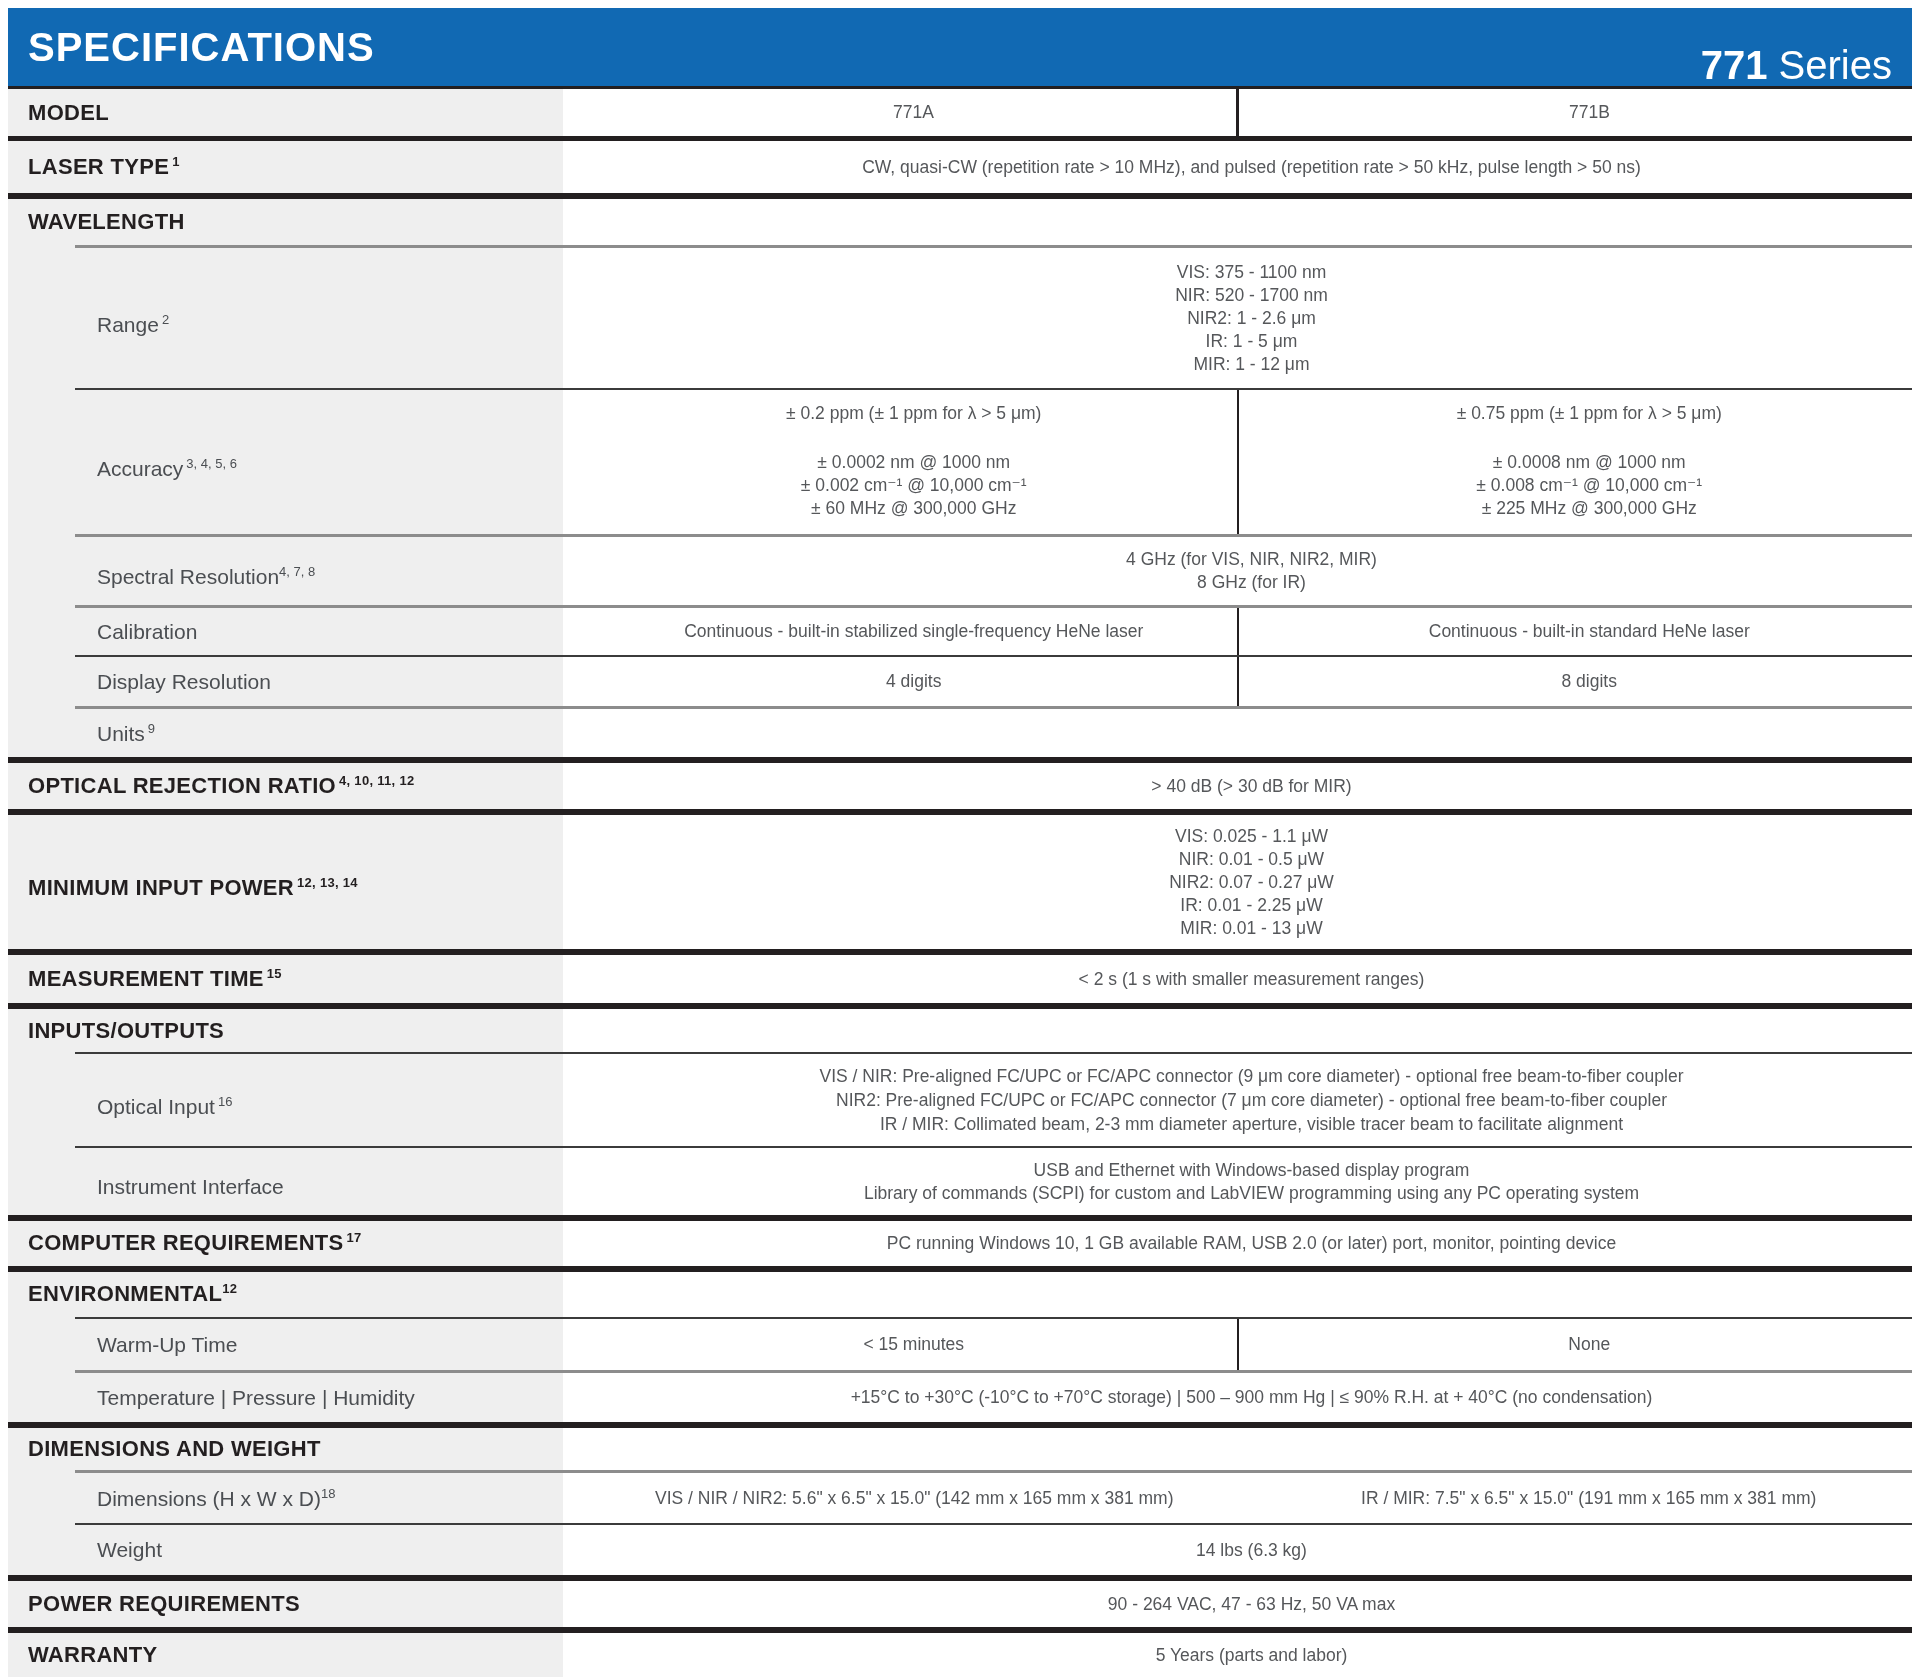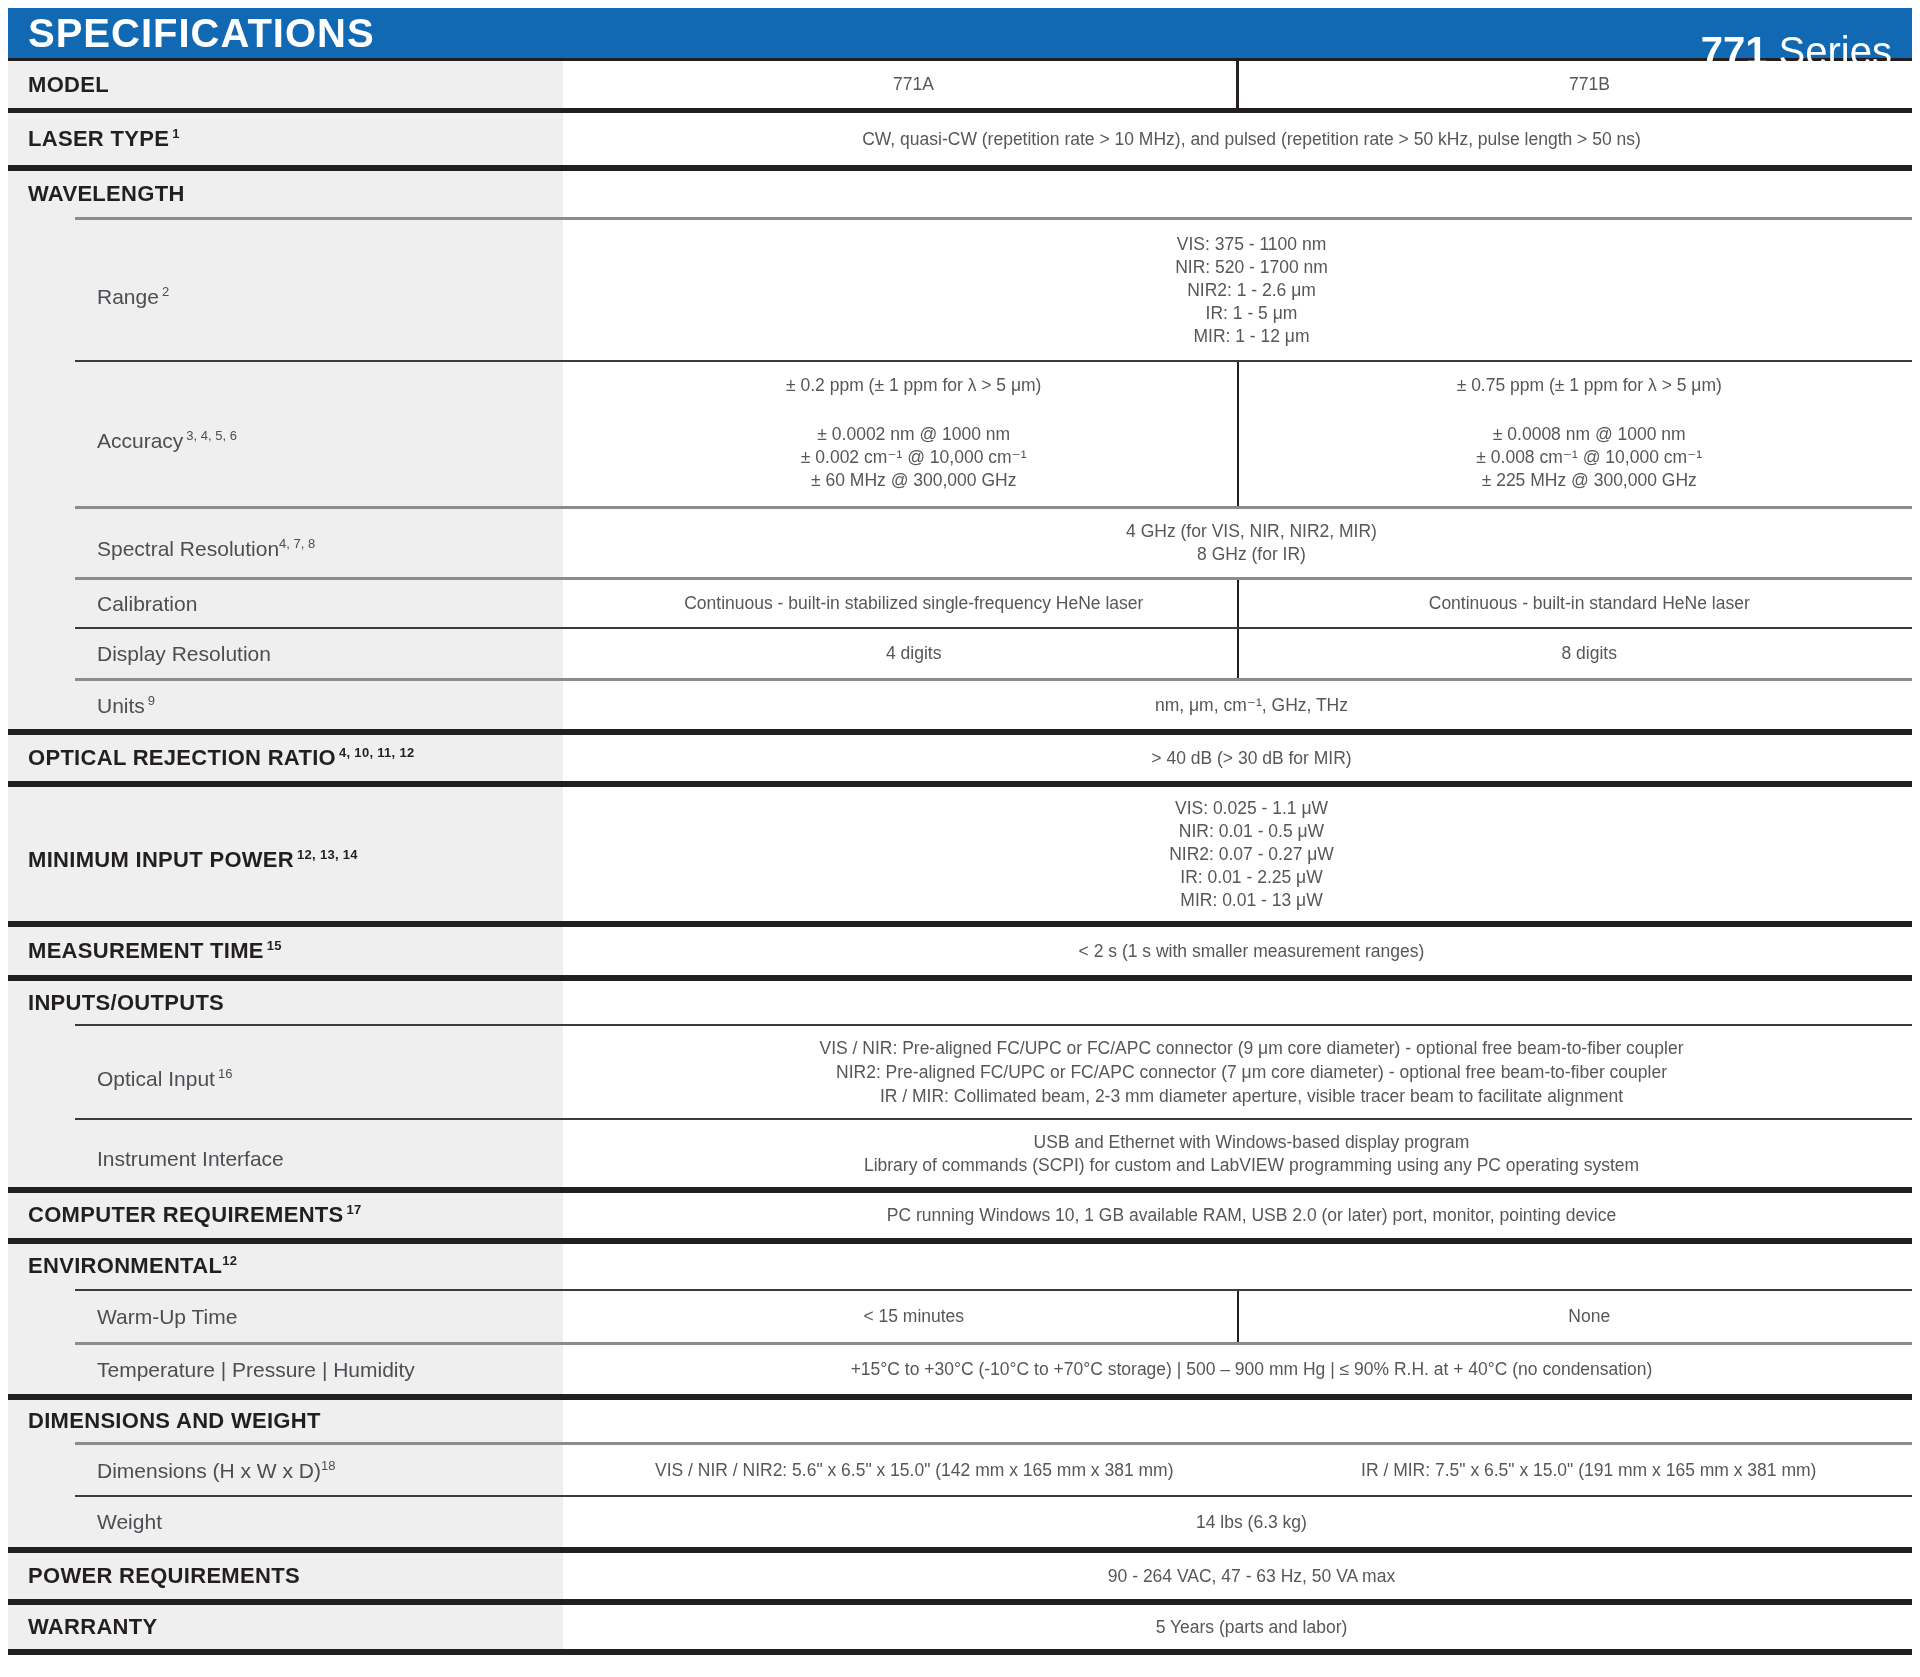--- a/index.html
+++ b/index.html
@@ -7,21 +7,21 @@
     width:1920px; height:1677px; overflow:hidden;
     font-family:"Liberation Sans","DejaVu Sans",sans-serif;
     -webkit-font-smoothing:antialiased;
   }
   .sheet {
     margin:8px 0 0 8px; width:1904px;
     background:linear-gradient(90deg,#efefef 0,#efefef 555px,#ffffff 555px);
   }
   
   .banner {
-    height:50px; background:#1169b3; box-sizing:border-box;
+    height:78px; background:#1169b3; box-sizing:border-box;
     display:flex; justify-content:space-between; align-items:center;
     padding:0 20px 0 20px;
   }
   .banner .title { color:#ffffff; font-weight:bold; font-size:40px; letter-spacing:1px; }
   .banner .series { color:#ffffff; font-size:40px; display:flex; align-items:baseline;margin-top:36px; }
   .banner .series .num { font-weight:bold; }
   .banner .series .word { font-weight:400; margin-left:11px; }
   
   .sep       { background:#231f20; height:6px; }
   .sep.hair  { height:3px; }
@@ -187,25 +187,20 @@
           <span>8 digits</span>
         </div>
     </div>
   </div>
   <div class="isep gray"></div>
 
   <div class="row sub" style="height:48px">
     <div class="lbl">
       <span class="sub-label"><span>Units</span><sup>9</sup></span>
     </div>
-    <div class="vals">
-      <div class="vcell">
-          <span>nm, μm, cm⁻¹, GHz, THz</span>
-        </div>
-    </div>
   </div>
   <div class="sep"></div>
 
   <div class="row" style="height:46px">
     <div class="lbl">
       <span class="section-label"><span>OPTICAL REJECTION RATIO</span><sup>4, 10, 11, 12</sup></span>
     </div>
     <div class="vals">
       <div class="vcell">
           <span>&gt; 40 dB (&gt; 30 dB for MIR)</span>

